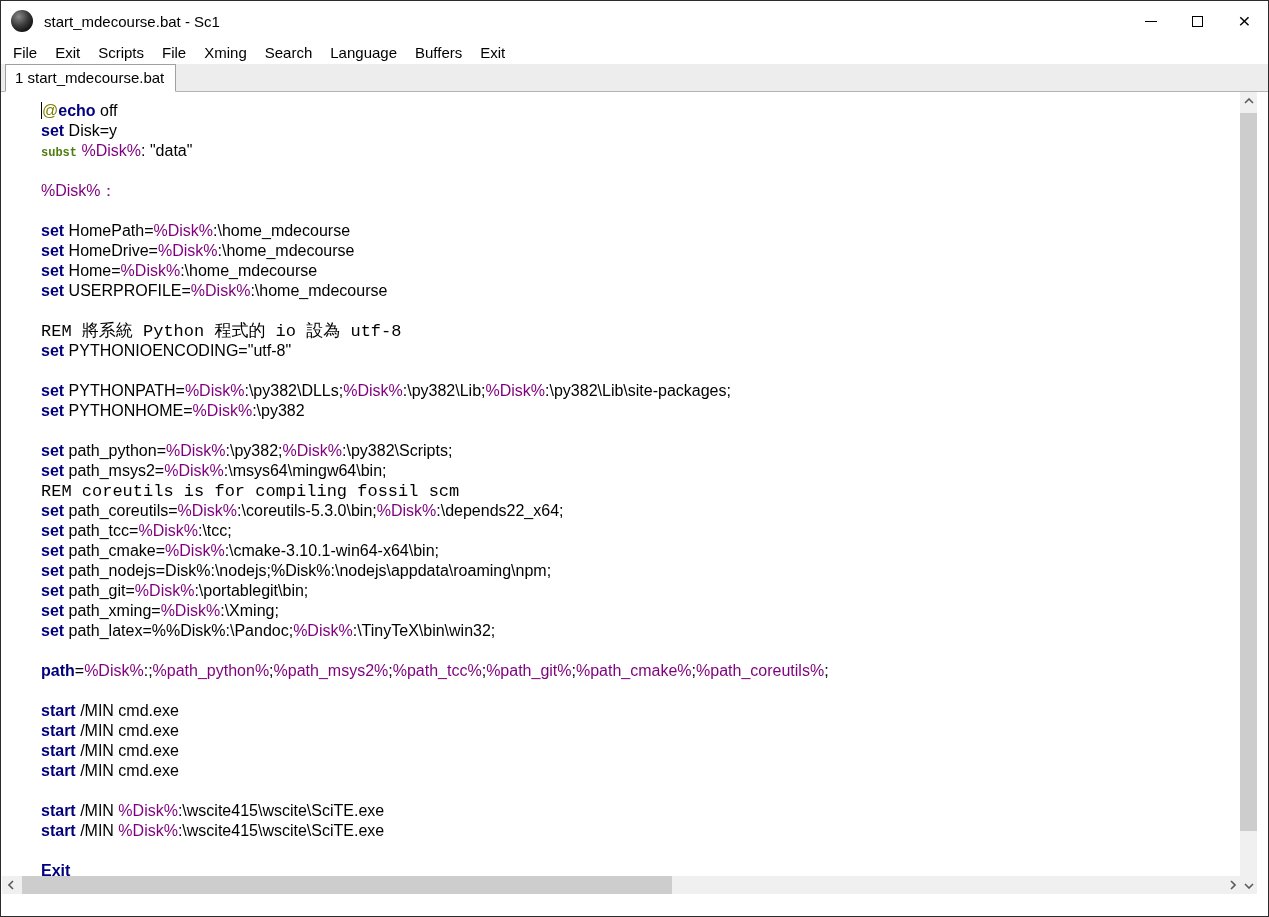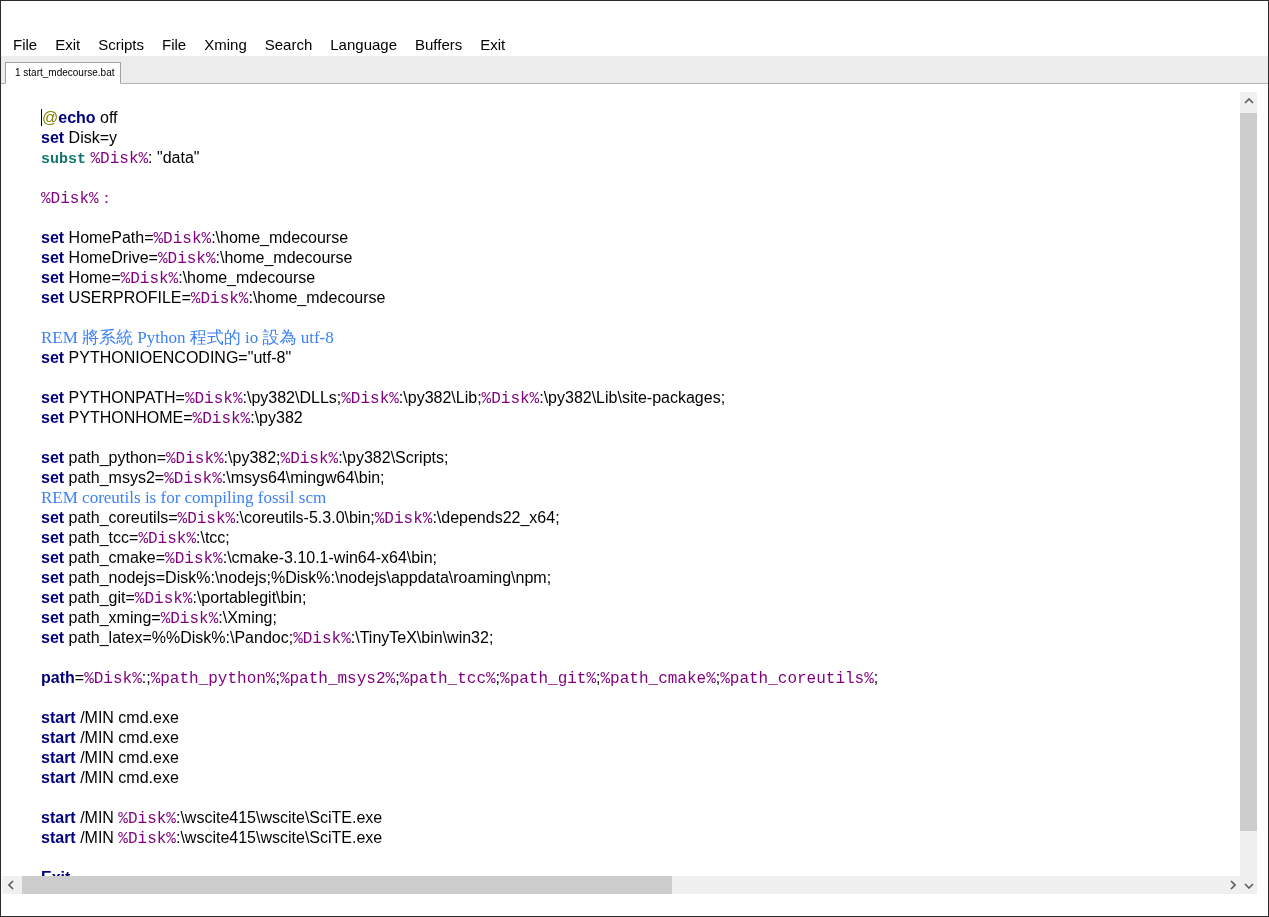--- a/index.html
+++ b/index.html
@@ -25,49 +25,49 @@
     background:radial-gradient(circle at 35% 30%, #8a8a8a 0%, #3a3a3a 45%, #0d0d0d 80%);
     flex:0 0 auto;
   }
   .title-text { margin-left:11px; font-size:15px; color:#000; }
   .win-controls { margin-left:auto; display:flex; height:40px; }
   .win-btn { width:47px; height:40px; display:flex; align-items:center; justify-content:center; cursor:default; }
   .min-glyph { display:inline-block; width:12px; border-top:1px solid #000; }
   .max-glyph { display:inline-block; width:11px; height:11px; border:1px solid #000; }
   .close-glyph { font-size:21px; line-height:14px; color:#000; font-weight:400; }
   
-  .menubar { height:23px; display:flex; align-items:center; padding-left:3px; background:#fff;margin-top:32px; }
+  .menubar { height:23px; display:flex; align-items:center; padding-left:3px; background:#fff; }
   .menu-item { padding:2px 9px; font-size:15px; color:#000; }
   
   .tabbar {
     height:28px; background:#ededed;
     border-bottom:1px solid #b4b4b4;
     display:flex; align-items:flex-end;
   }
   .tab {
     margin-left:4px; margin-bottom:-1px;
     background:#ffffff;
     border:1px solid #a0a0a0; border-bottom:1px solid #ffffff;
-    padding:4px 5px 5px 9px;
-    font-size:10px; color:#000;
+    padding:4px 11px 5px 9px;
+    font-size:15px; color:#000;
   }
   
   .editor {
-    position:absolute; top:103px; left:1px; width:1240px; height:802px;
+    position:absolute; top:96px; left:1px; width:1240px; height:802px;
     background:#fff; overflow:hidden;
     padding:4px 0 0 39px;
     font-size:16px; line-height:20px;
     white-space:pre; cursor:text;
   }
   .code-line { height:20px; white-space:pre; }
   .seg-d { color:#000000; }
   .seg-k { color:#00007F; font-weight:bold; }
-  .seg-v { color:#7F007F;font-family:Liberation Mono, monospace; }
-  .seg-c { color:#3b82f6; font-family:Liberation Serif, serif; font-size:17px; }
-  .seg-x { color:#0f766e; font-weight:bold; font-family:"Liberation Mono", monospace; font-size:15px; }
+  .seg-v { color:#7F007F; }
+  .seg-c { color:#000000; font-family:Liberation Mono, monospace; font-size:17px; }
+  .seg-x { color:#4d7c0f; font-weight:bold; font-family:"Liberation Mono", monospace; font-size:12px; }
   .seg-h { color:#7F7F00; }
   .caret { display:inline-block; width:1px; height:17px; background:#000; vertical-align:-3px; }
   
   .vscroll {
     position:absolute; top:91px; right:11px; width:17px; height:802px;
     background:#f0f0f0;
   }
   .vscroll .arrow-btn { position:absolute; left:0; width:17px; height:17px; display:flex; align-items:center; justify-content:center; }
   .vscroll .up { top:0; }
   .vscroll .down { bottom:0; }
@@ -80,20 +80,35 @@
   .hscroll .left { left:0; }
   .hscroll .right { right:0; }
   .hthumb { position:absolute; top:0; left:20px; width:650px; height:18px; background:#cdcdcd; }
   .chev { stroke:#5b5b5b; stroke-width:1.6; fill:none; }
 </style>
 </head>
 <body>
 
 <div class="window">
 
+  <div class="titlebar">
+    <span class="app-icon"></span>
+    <span class="title-text">start_mdecourse.bat - Sc1</span>
+    <div class="win-controls">
+      <div class="win-btn">
+        <span class="min-glyph"></span>
+      </div>
+      <div class="win-btn">
+        <span class="max-glyph"></span>
+      </div>
+      <div class="win-btn">
+        <span class="close-glyph">×</span>
+      </div>
+    </div>
+  </div>
 
   <div class="menubar" id="menubar">
       <span class="menu-item">File</span>
       <span class="menu-item">Exit</span>
       <span class="menu-item">Scripts</span>
       <span class="menu-item">File</span>
       <span class="menu-item">Xming</span>
       <span class="menu-item">Search</span>
       <span class="menu-item">Language</span>
       <span class="menu-item">Buffers</span>

